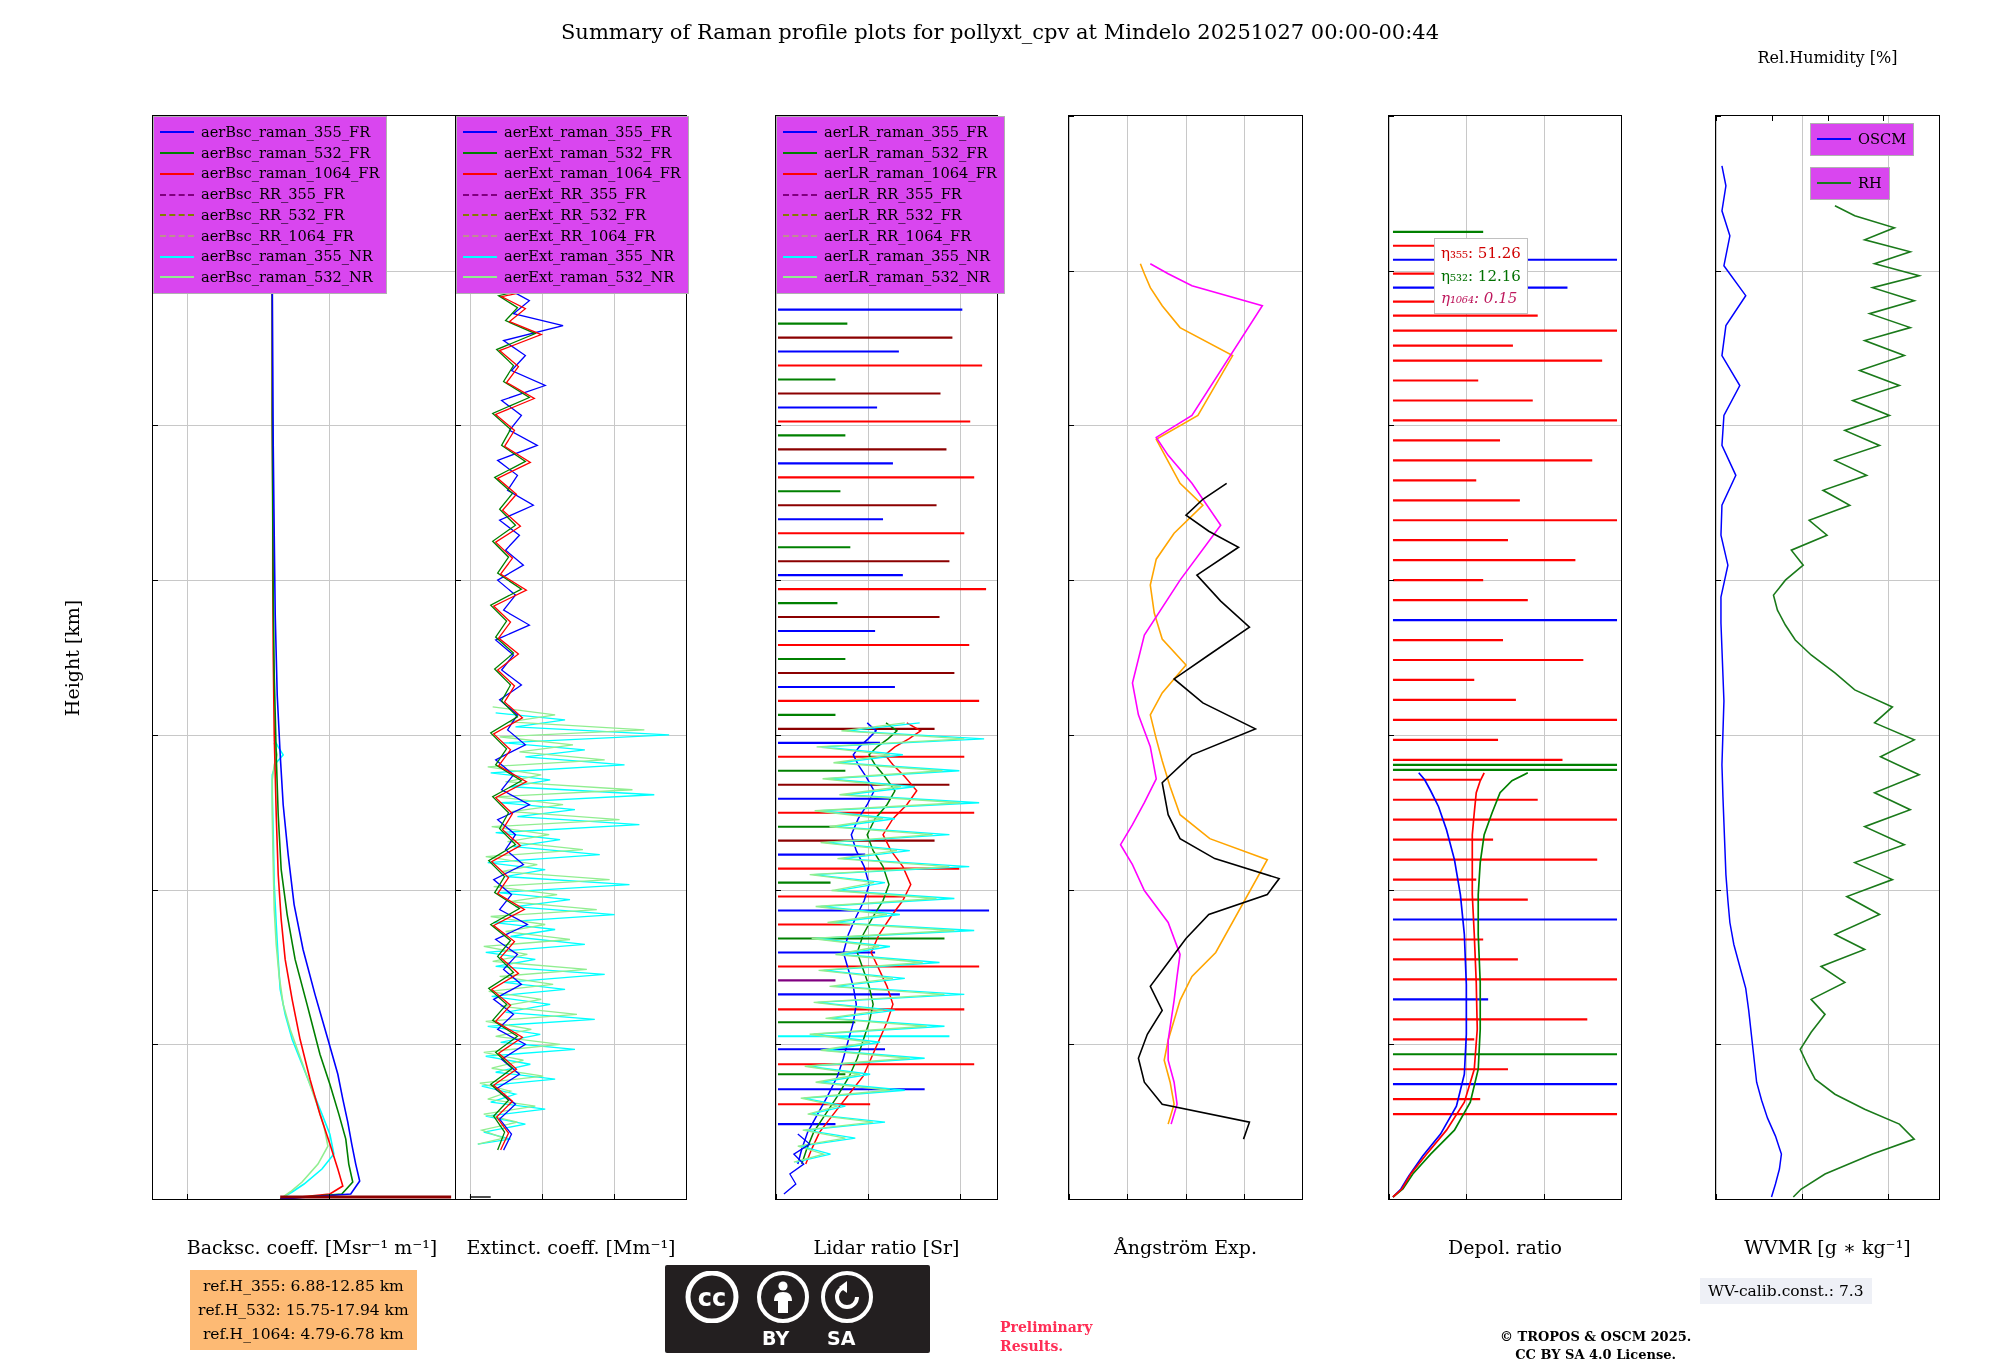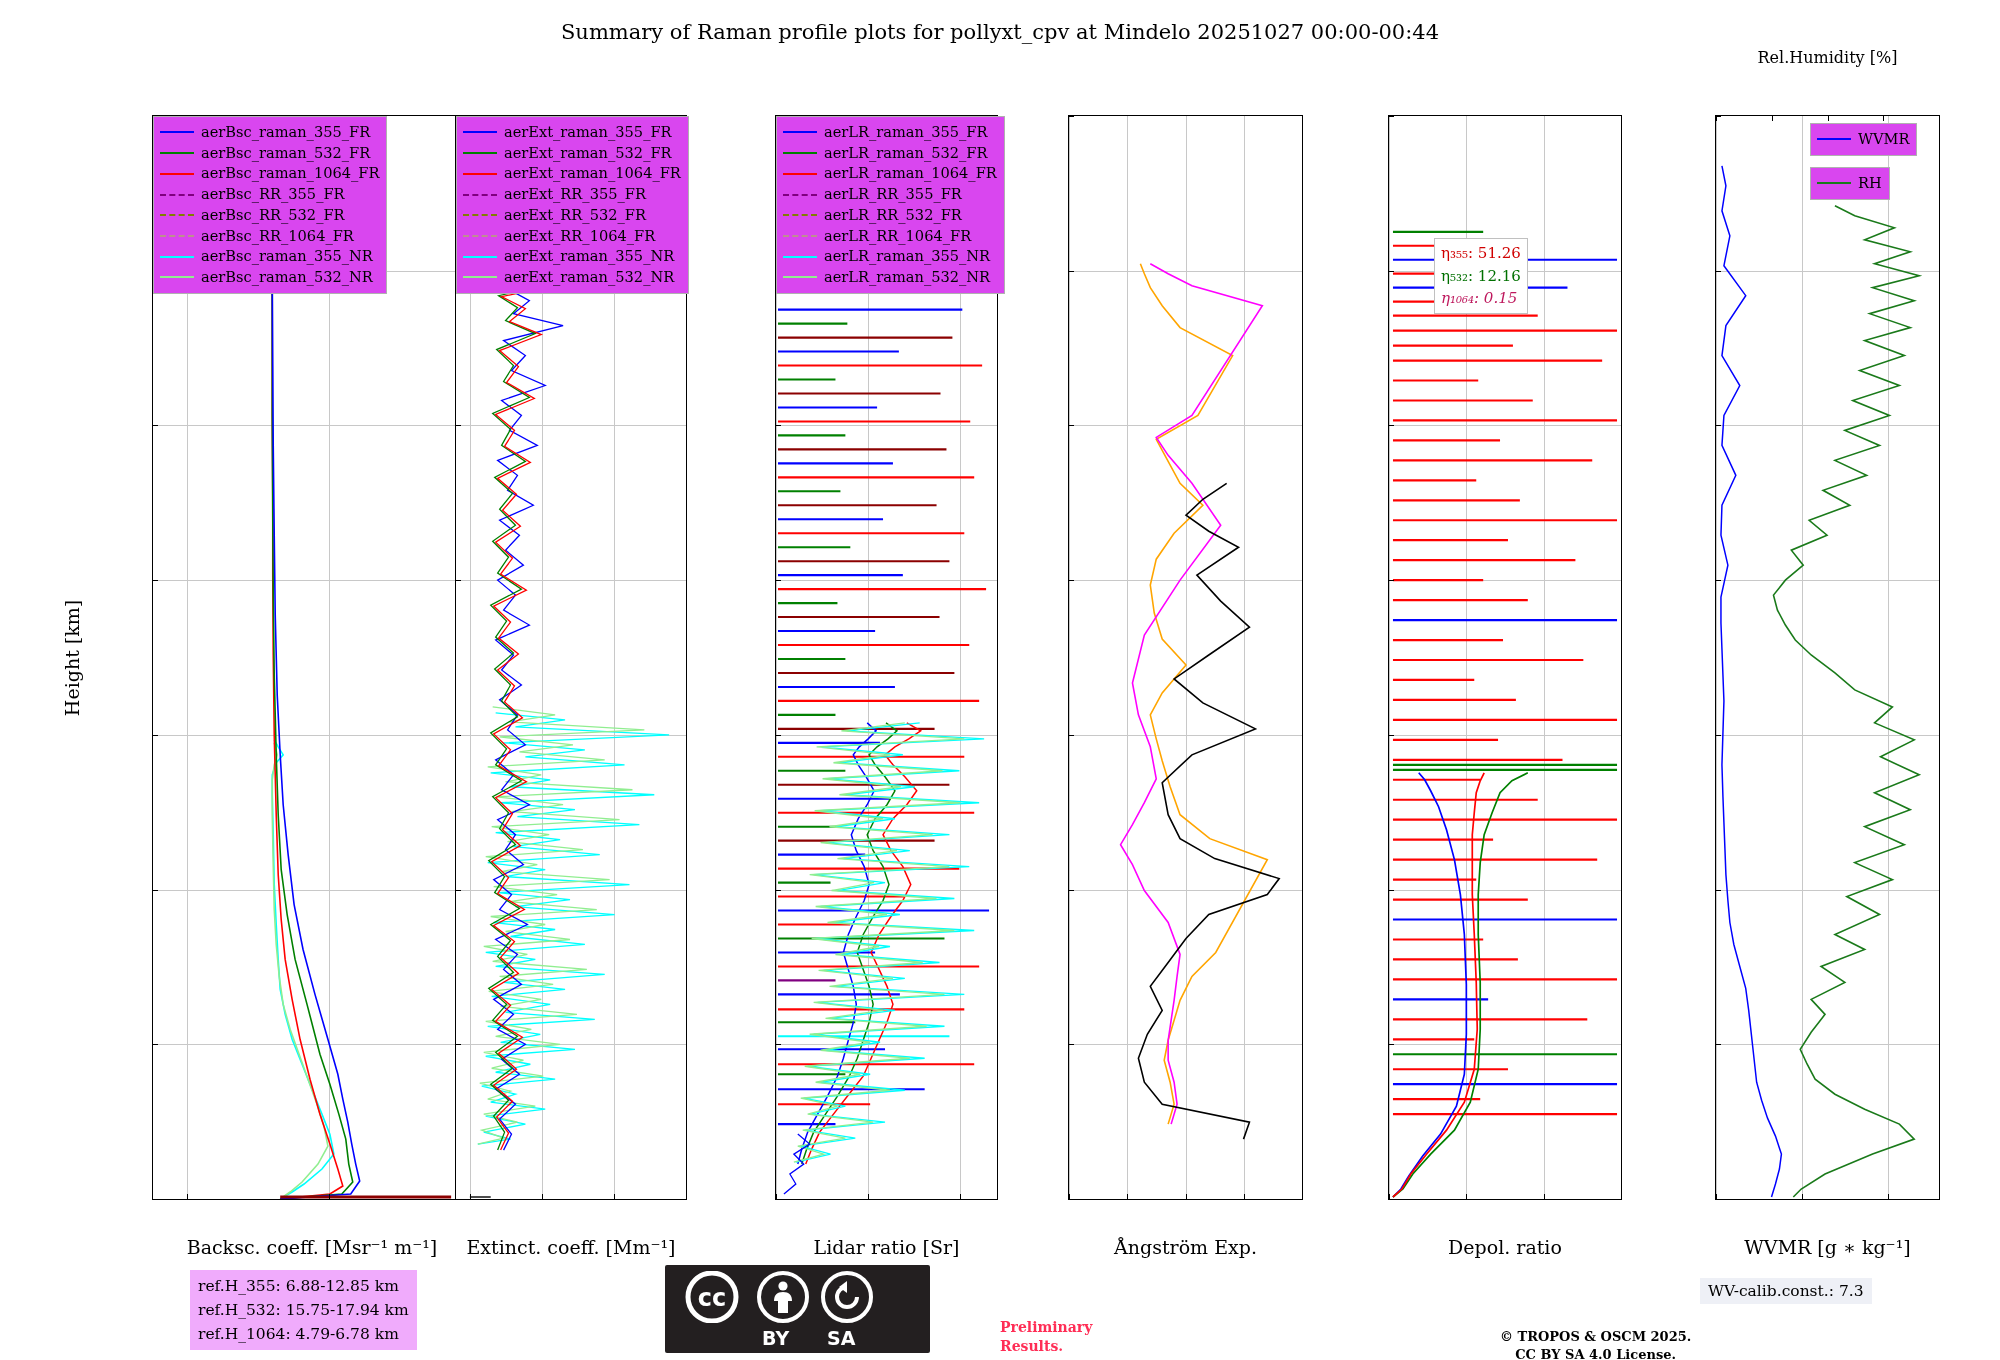--- a/index.html
+++ b/index.html
@@ -40,22 +40,22 @@
 
   .ann-box {
     position:absolute; background:#fff; border:1px solid #c0c0c0;
     font-size:15px; padding:3px 6px; line-height:1.5; z-index:45;
   }
   .ann-box .red { color:#d00000; }
   .ann-box .grn { color:#007000; }
   .ann-box .blu { color:#be185d;font-style:italic; }
 
   #refbox {
-    position:absolute; left:190px; top:1270px; background:#f0abfc;
-    font-size:15.5px; padding:4px 8px; line-height:1.55; color:#000;
+    position:absolute; left:190px; top:1270px; background:#fdba74;
+    font-size:15.5px; padding:4px 8px; line-height:1.55; color:#000;text-align:center;
   }
   #wvcal {
     position:absolute; left:1700px; top:1278px; background:#eef0f6;
     font-size:15.5px; padding:4px 8px; color:#000;
   }
   #prelim { position:absolute; left:1000px; top:1318px; font-size:14px; color:#ff2d55; font-weight:bold; line-height:1.35; }
   #credit { position:absolute; left:1500px; top:1328px; font-size:13px; font-weight:bold; text-align:center; line-height:1.35; }
 
   #cc { position:absolute; left:665px; top:1265px; width:265px; height:88px; }
   #cc .bar { position:absolute; left:0; top:0; width:265px; height:88px; background:#231f20; border-radius:2px; }
@@ -558,21 +558,21 @@
       <div class="tick-h" style="top:0%"></div>
 
   </div>
   <div class="xaxis-title">WVMR [g ∗ kg⁻¹]</div>
   <div class="xaxis-title top" style="font-size:16px; margin-bottom:48px;">Rel.Humidity [%]</div>
 
   <div class="legend" style="left:95px; top:8px;">
     <div class="col">
       <div class="lrow">
           <span class="lline" style="border-top-style:solid;border-top-color:#0000ff;"></span>
-          <span>WVMR</span>
+          <span>OSCM</span>
         </div>
     </div>
   </div>
   <div class="legend" style="left:95px; top:52px;">
     <div class="col">
       <div class="lrow">
           <span class="lline" style="border-top-style:solid;border-top-color:#1a7a1a;"></span>
           <span>RH</span>
         </div>
     </div>

